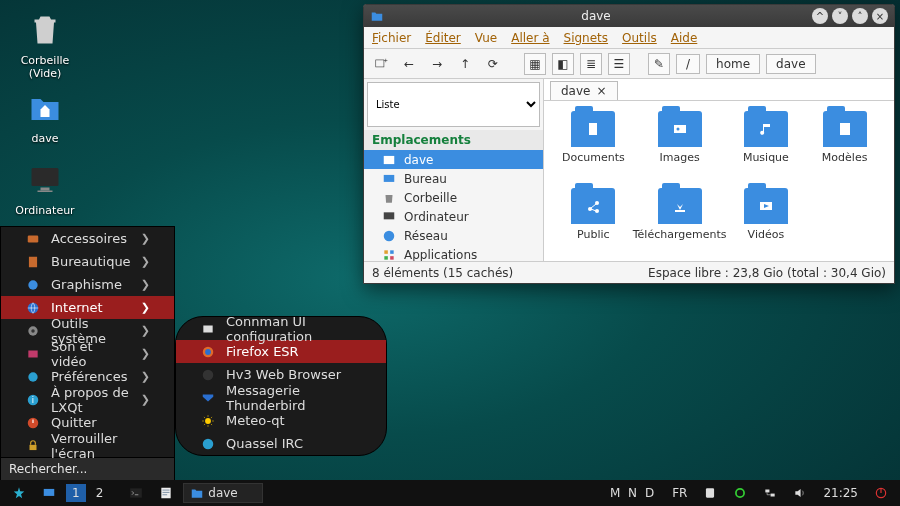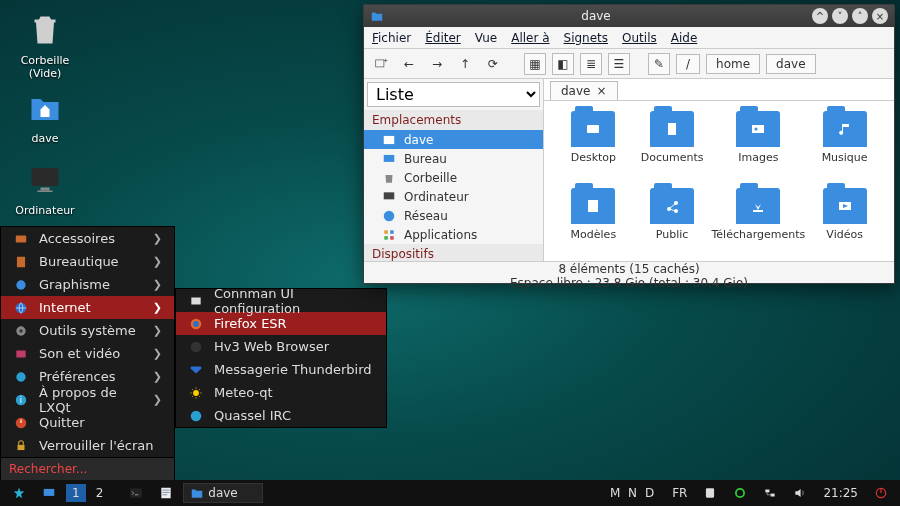--- a/index.html
+++ b/index.html
@@ -2,52 +2,52 @@
 <html><head>
 <meta charset="utf-8">
 <style>
   * { box-sizing: border-box; margin: 0; padding: 0; font-family: "DejaVu Sans", sans-serif; }
   body { width: 900px; height: 506px; overflow: hidden; position: relative; background: radial-gradient(ellipse at 40% 55%, #0e6a6a 0%, #074b4b 40%, #042f32 100%); color: #eee; }
   
   .desktop-icon { position: absolute; width: 70px; text-align: center; font-size: 11px; color: #fff; text-shadow: 0 1px 2px #000; }
   .desktop-icon .glyph { width: 40px; height: 40px; margin: 0 auto 4px; display: flex; align-items: center; justify-content: center; font-size: 28px; }
   
   .menu-panel { position: absolute; background: #1b1b1b; color: #ddd; font-size: 13px; border: 1px solid #000; }
-  .menu-item { display: flex; align-items: center; gap: 10px; padding: 3px 12px; height: 23px; cursor: default; }
+  .menu-item { display: flex; align-items: center; gap: 10px; padding: 3px 24px; height: 23px; cursor: default; }
   .menu-item.hover { background: #9a1e1e; color: #fff; }
   .menu-item .mi-icon { width: 16px; height: 16px; display:flex; align-items:center; justify-content:center; }
   .menu-item .mi-label { flex: 1; }
   .menu-item .chevron { font-size: 11px; color:#aaa; }
   .menu-item.hover .chevron { color:#fff; }
-  .search-box { background:#2a2a2a; color:#ef4444; padding:4px 8px; font-size:12px; border-top:1px solid #000;}
+  .search-box { background:#2a2a2a; color:#e5e5e5; padding:4px 8px; font-size:12px; border-top:1px solid #000;}
   
   .fm { position:absolute; left:363px; top:4px; width:532px; height:280px; background:#fff; border:1px solid #3a3a3a; border-radius:3px 3px 0 0; display:flex; flex-direction:column; box-shadow:0 6px 20px rgba(0,0,0,.5);}
   .fm-titlebar { height:22px; background:linear-gradient(#4a4a4a,#3a3a3a); color:#eee; display:flex; align-items:center; padding:0 6px; font-size:12px; }
   .fm-titlebar .title { flex:1; text-align:center; }
   .fm-titlebar .ctl { width:16px; height:16px; border-radius:50%; background:#dcdcdc; color:#333; margin-left:4px; display:flex; align-items:center; justify-content:center; font-size:10px; }
-  .fm-menubar { height:22px; background:#f5f5f5; color:#0f172a; font-size:12px; display:flex; align-items:center; padding:0 8px; gap:14px; border-bottom:1px solid #ccc;}
+  .fm-menubar { height:22px; background:#f5f5f5; color:#a16207; font-size:12px; display:flex; align-items:center; padding:0 8px; gap:14px; border-bottom:1px solid #ccc;}
   .fm-menubar span { cursor:default; }
   .fm-toolbar { height:30px; background:#f5f5f5; border-bottom:1px solid #ccc; display:flex; align-items:center; padding:0 6px; gap:6px; font-size:12px; color:#333;}
   .tbtn { width:22px; height:22px; border:1px solid #bbb; background:#fafafa; display:flex; align-items:center; justify-content:center; font-size:12px;}
   .tbtn.plain { border:none; background:transparent; }
   .path-seg { border:1px solid #bbb; background:#fafafa; padding:2px 9px; font-size:12px; }
   .fm-body { flex:1; display:flex; overflow:hidden; }
   .fm-side { width:180px; background:#f5f5f5; border-right:1px solid #ccc; font-size:12px; color:#333; display:flex; flex-direction:column;}
-  .fm-side select{ margin:3px; font-size:16px; background:#fff; border:1px solid #bbb; padding:1px 4px;}
-  .side-hdr { padding:3px 8px; font-weight:normal; color:#7f1d1d; background:#e9e9e9;}
+  .fm-side select{ margin:3px; font-size:10px; background:#fff; border:1px solid #bbb; padding:15px 4px;}
+  .side-hdr { padding:3px 8px; font-weight:bold; color:#15803d; background:#e9e9e9;}
   .side-item { display:flex; align-items:center; gap:8px; padding:2px 8px 2px 18px; height:19px;}
   .side-item.sel { background:#3b8de0; color:#fff; }
   .fm-main { flex:1; display:flex; flex-direction:column;}
   .fm-tabbar { height:22px; display:flex; align-items:flex-end; padding-left:6px; font-size:12px; color:#333; border-bottom:1px solid #ccc;}
   .fm-tab { border:1px solid #bbb; border-bottom:none; padding:2px 10px; background:#fafafa; display:flex; gap:6px; align-items:center;}
   .fm-grid { flex:1; padding:10px; display:grid; grid-template-columns:repeat(4,1fr); row-gap:14px; font-size:11px; color:#333; text-align:center;}
   .fcell .ficon{ width:44px; height:36px; margin:0 auto 4px; background:#3b8de0; border-radius:3px 3px 0 0; position:relative;}
   .fcell .ficon::before{content:""; position:absolute; top:-5px; left:4px; width:18px; height:5px; background:#3b8de0; border-radius:2px 2px 0 0;}
   .fcell .ficon svg{position:absolute; inset:0; margin:auto; width:18px; height:18px;}
-  .fm-status { height:22px; border-top:1px solid #ccc; background:#f5f5f5; display:flex; align-items:center; font-size:12px; color:#333; padding:0 8px;flex-direction:column;}
+  .fm-status { height:22px; border-top:1px solid #ccc; background:#f5f5f5; display:flex; align-items:center; font-size:12px; color:#333; padding:0 8px;}
   .fm-status .left{flex:1;}
   
   .taskbar { position:absolute; left:0; right:0; bottom:0; height:26px; background:#111; display:flex; align-items:center; font-size:12px; color:#ddd; padding:0 6px; gap:4px;}
   .tb-btn { padding:2px 6px; display:flex; align-items:center; gap:4px;}
   .tb-btn.act { background:#1f5fa8; }
   .tb-spacer { flex:1; }
   .tb-sep { width:6px; }
   svg { display:block; }
 </style>
 </head>
@@ -172,21 +172,21 @@
         <svg width="14" height="14" viewBox="0 0 24 24">
           <rect x="6" y="10" width="12" height="9" fill="#d0a02a"></rect>
           <path d="M8 10V7a4 4 0 018 0v3" stroke="#d0a02a" fill="none" stroke-width="2"></path>
         </svg>
       </span>
       <span class="mi-label">Verrouiller l'écran</span>
     </div>
     <div class="search-box">Rechercher...</div>
   </div>
 
-<div class="menu-panel" id="sub-menu" style="left:175px; top:288px; width:212px;">
+<div class="menu-panel" id="sub-menu" style="left:175px; top:316px; width:212px;border-radius:28px;">
     <div class="menu-item">
       <span class="mi-icon">
         <svg width="14" height="14" viewBox="0 0 24 24">
           <rect x="4" y="6" width="16" height="12" fill="#ddd"></rect>
         </svg>
       </span>
       <span class="mi-label">Connman UI configuration</span>
     </div>
     <div class="menu-item hover">
       <span class="mi-icon">
@@ -340,28 +340,20 @@
       <div class="fm-tabbar">
         <div class="fm-tab">
           <span>dave</span>
           <span>×</span>
         </div>
       </div>
       <div class="fm-grid" id="fm-grid">
           <div class="fcell">
             <div class="ficon">
               <svg viewBox="0 0 18 18">
-                <rect x="3" y="5" width="12" height="8" fill="#fff" rx="1"></rect>
-              </svg>
-            </div>
-            <div>Desktop</div>
-          </div>
-          <div class="fcell">
-            <div class="ficon">
-              <svg viewBox="0 0 18 18">
                 <rect x="5" y="3" width="8" height="12" fill="#fff"></rect>
               </svg>
             </div>
             <div>Documents</div>
           </div>
           <div class="fcell">
             <div class="ficon">
               <svg viewBox="0 0 18 18">
                 <rect x="3" y="5" width="12" height="8" fill="#fff"></rect>
                 <circle cx="7" cy="9" r="1.5" fill="#3b8de0"></circle>

